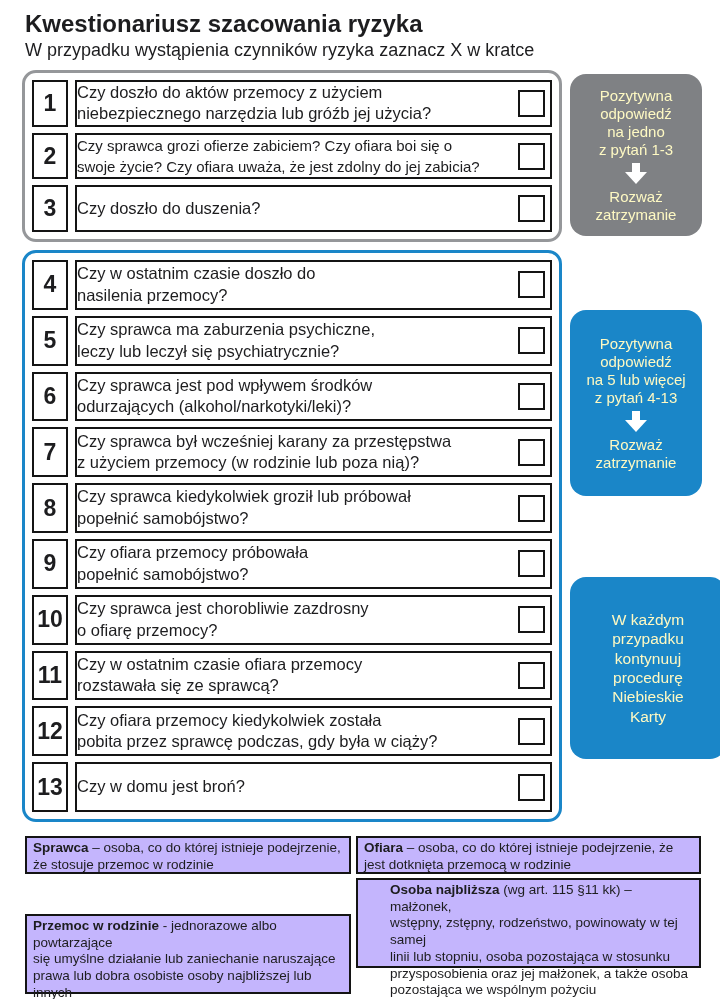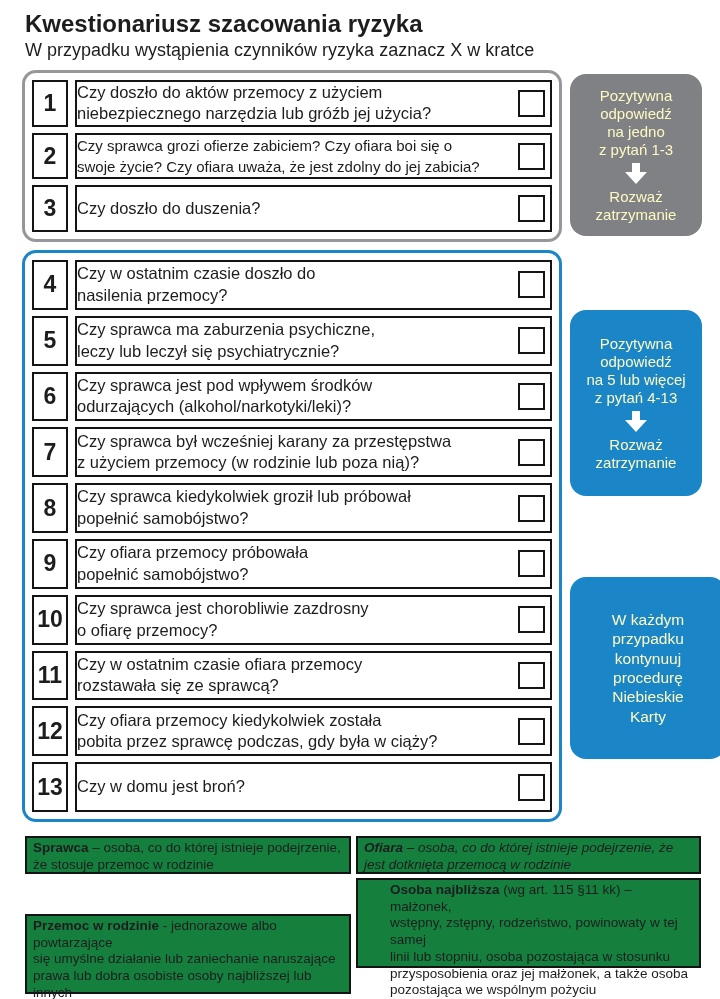--- a/index.html
+++ b/index.html
@@ -40,26 +40,26 @@
   .side-blue1{background:#1a86c8;left:570px;top:310px;width:132px;height:186px;}
   .side-blue2{background:#1a86c8;left:570px;top:577px;width:156px;height:182px;font-size:15.5px;line-height:1.25;}
   .sb-line{white-space:pre-line;}
   .sb-bold{font-weight:normal;}
   .sb-arrow{position:relative;width:22px;height:21px;margin:4px auto;}
   .sb-arrow::before{content:"";position:absolute;left:7px;top:0;width:8px;height:9px;background:#fff;}
   .sb-arrow::after{content:"";position:absolute;left:0;top:9px;width:0;height:0;
     border-left:11px solid transparent;border-right:11px solid transparent;border-top:12px solid #fff;}
 
   .def{
-    position:absolute;box-sizing:border-box;border:2px solid #141414;background:#15803d;
+    position:absolute;box-sizing:border-box;border:2px solid #141414;background:#c4b5fd;
     padding:2px 6px;font-size:13.5px;line-height:1.24;white-space:pre-line;
   }
   .def .term{font-weight:bold;}
   .def-1{left:25px;top:836px;width:326px;height:38px;}
-  .def-2{left:356px;top:836px;width:345px;height:38px;font-style:italic;}
+  .def-2{left:356px;top:836px;width:345px;height:38px;}
   .def-3{left:25px;top:878px;width:326px;height:80px;margin-top:36px;}
   .def-4{left:356px;top:878px;width:345px;height:90px;padding-left:32px;}
 </style>
 </head>
 <body>
 
 <div class="page">
 
   <div class="title">Kwestionariusz szacowania ryzyka</div>
   <div class="subtitle">W przypadku wystąpienia czynników ryzyka zaznacz X w kratce</div>

